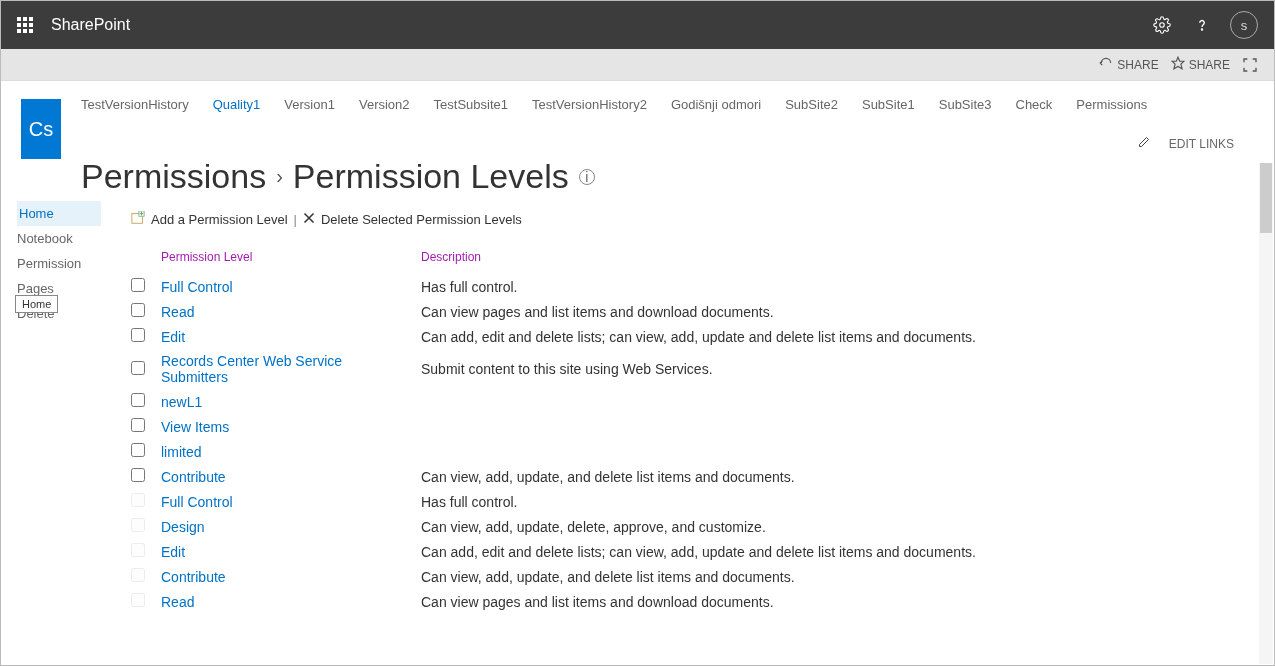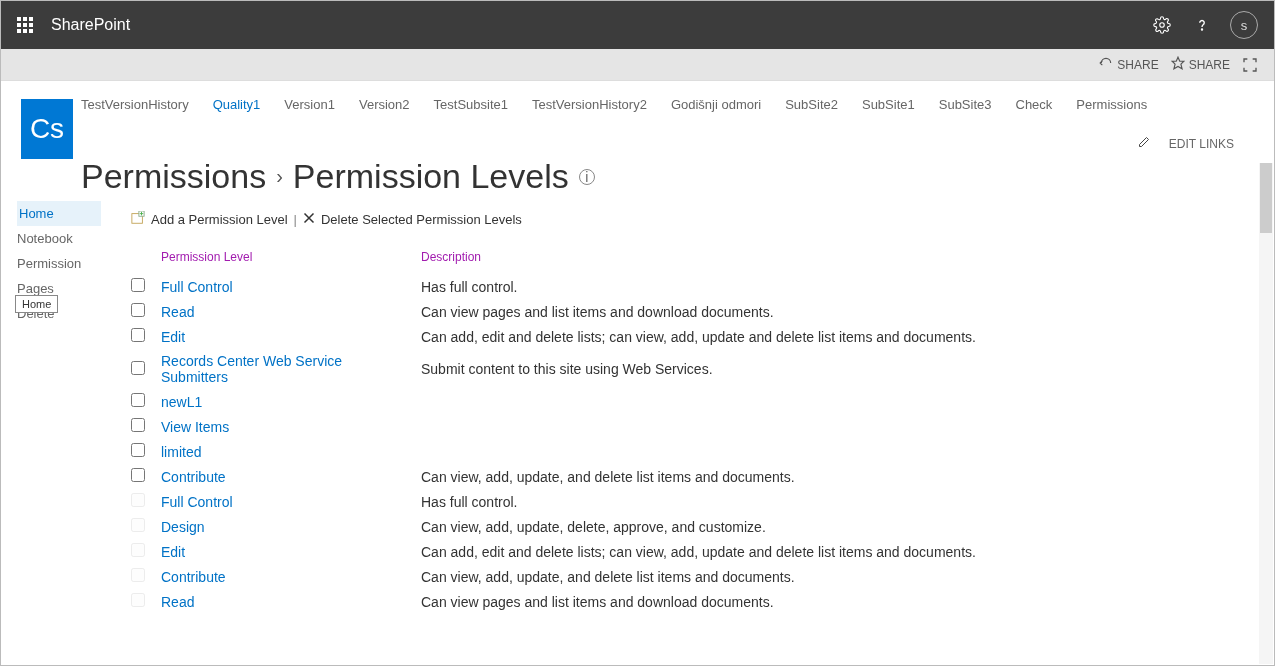--- a/index.html
+++ b/index.html
@@ -18,23 +18,23 @@
 
 .ribbon { background: #e5e5e5; height: 32px; border-bottom: 1px solid #ddd; display: flex; align-items: center; justify-content: flex-end; padding-right: 16px; gap: 12px; }
 .ribbon-item { display: flex; align-items: center; gap: 4px; font-size: 12px; color: #555; cursor: pointer; }
 
 
 .content-wrap { display: flex; height: calc(666px - 48px - 32px - 2px); position: relative; }
 
 
 .site-header-row { position: absolute; top: 0; left: 0; right: 0; display: flex; align-items: flex-start; padding-left: 20px; }
 
-.site-logo { width: 52px; height: 60px; background: #0078d4; color: #fff; display: flex; align-items: center; justify-content: center; font-size: 28px; font-weight: 300; margin-top: 18px; }
-
-.header-right { flex: 1; padding-left: 8px; padding-top: 16px; }
+.site-logo { width: 40px; height: 60px; background: #0078d4; color: #fff; display: flex; align-items: center; justify-content: center; font-size: 20px; font-weight: 300; margin-top: 18px; }
+
+.header-right { flex: 1; padding-left: 20px; padding-top: 16px; }
 
 
 .top-nav { display: flex; flex-wrap: wrap; gap: 24px; font-size: 13px; align-items: center; }
 .top-nav span { color: #666; cursor: pointer; }
 .top-nav span.active { color: #0072c6; }
 .edit-links { margin-left: auto; margin-right: 40px; display: flex; align-items: flex-end; gap: 19px; font-size: 12px; color: #444; }
 
 .page-title { font-size: 34px; font-weight: 200; color: #333; margin-top: 6px; display: flex; align-items: center; gap: 10px; }
 .page-title a { color: #333; text-decoration: none; }
 .chev { font-size: 20px; color: #555; }

